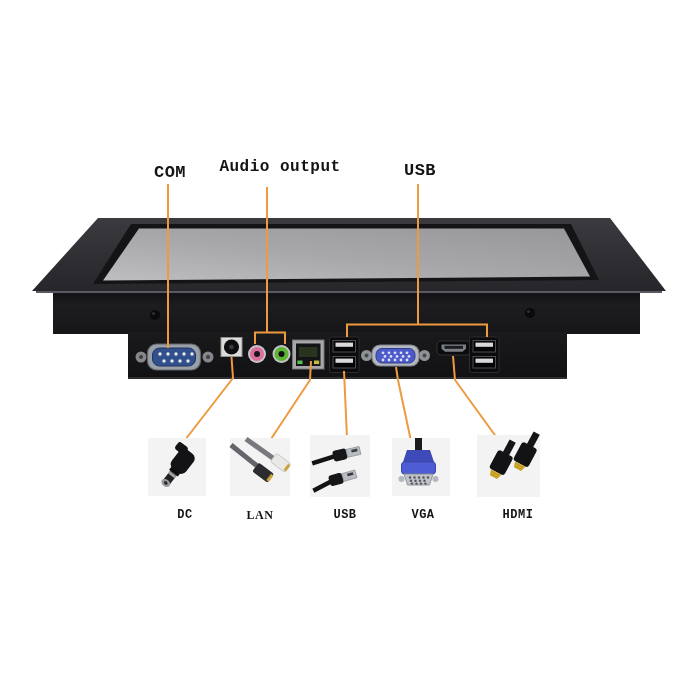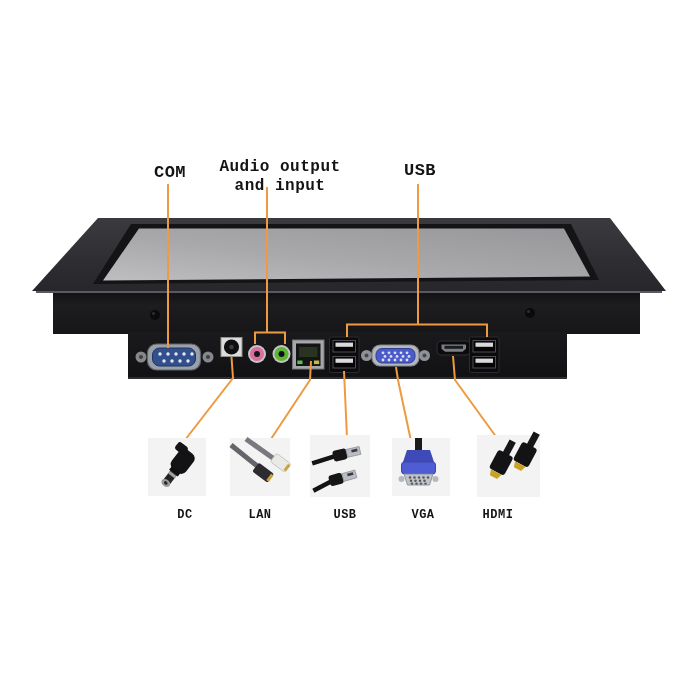--- a/index.html
+++ b/index.html
@@ -248,24 +248,23 @@
         <rect x="515" y="444" width="17" height="21" rx="3" fill="#131315"></rect>
         <polygon points="517.5,465 529.5,465 527.5,471 519.5,471" fill="#C9A227"></polygon>
       </g>
     </g>
   </svg>
 
   <div class="lbl lbl-top" style="left:135px;top:163px;width:70px;">COM</div>
 
   <div class="lbl lbl-audio" style="left:200px;top:158px;width:160px;">
     <div>Audio output</div>
-    <div>and input</div>
   </div>
 
   <div class="lbl lbl-top" style="left:385px;top:161px;width:70px;">USB</div>
 
   <div class="lbl lbl-bottom" style="left:150px;top:508px;width:70px;">DC</div>
-  <div class="lbl lbl-bottom" style="left:225px;top:508px;width:70px;">LAN</div>
+  <div class="lbl lbl-bottom" style="left:225px;top:508px;width:70px;font-family:Liberation Serif, serif;">LAN</div>
   <div class="lbl lbl-bottom" style="left:310px;top:508px;width:70px;">USB</div>
   <div class="lbl lbl-bottom" style="left:388px;top:508px;width:70px;">VGA</div>
-  <div class="lbl lbl-bottom" style="left:462px;top:508px;width:72px;">HDMI</div>
+  <div class="lbl lbl-bottom" style="left:482px;top:508px;width:72px;">HDMI</div>
 
 </div>
 
 </body></html>

